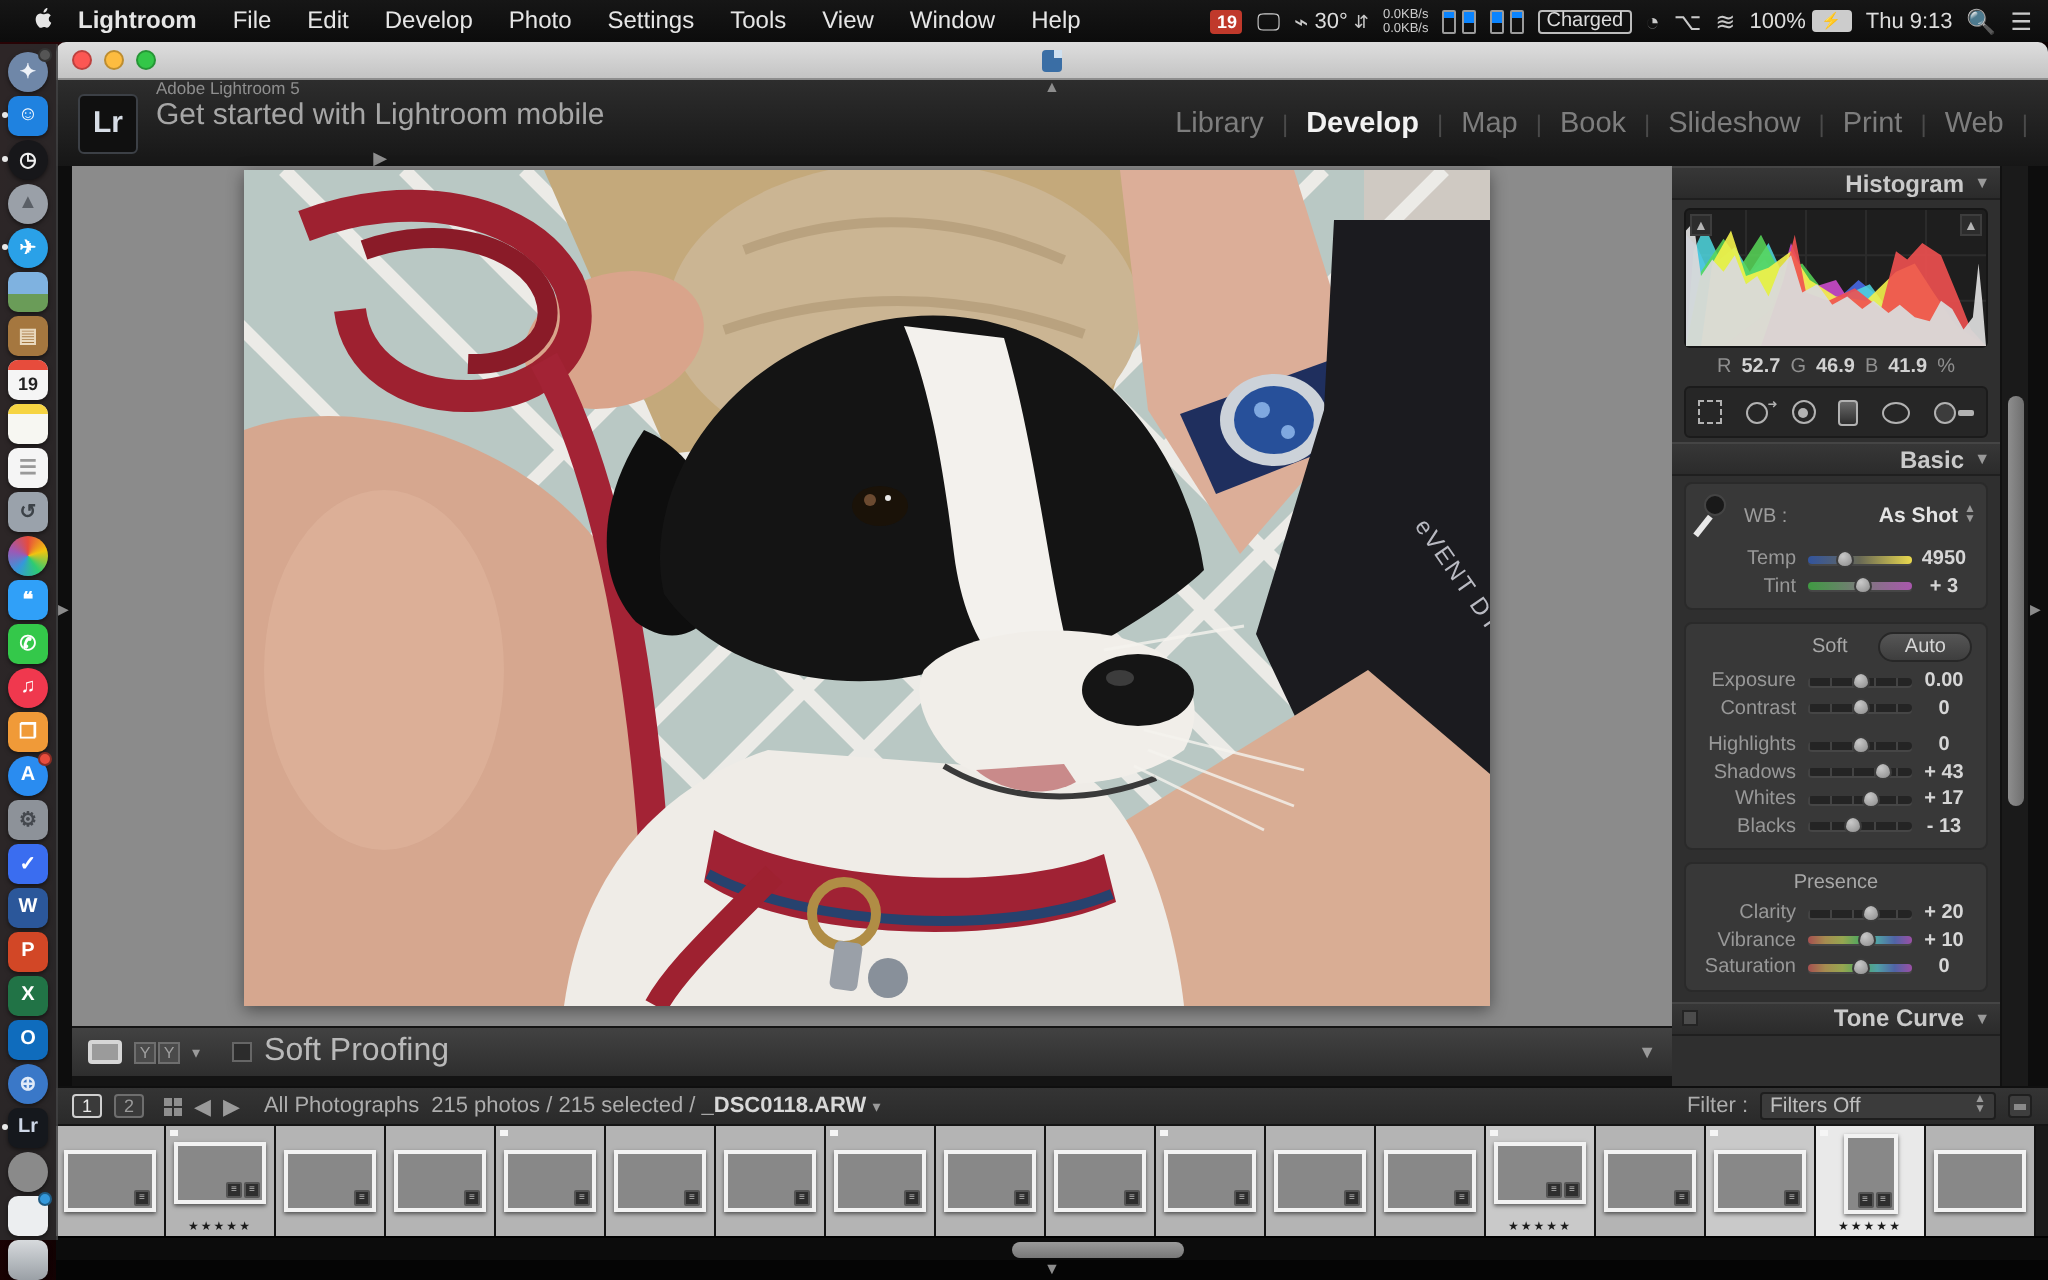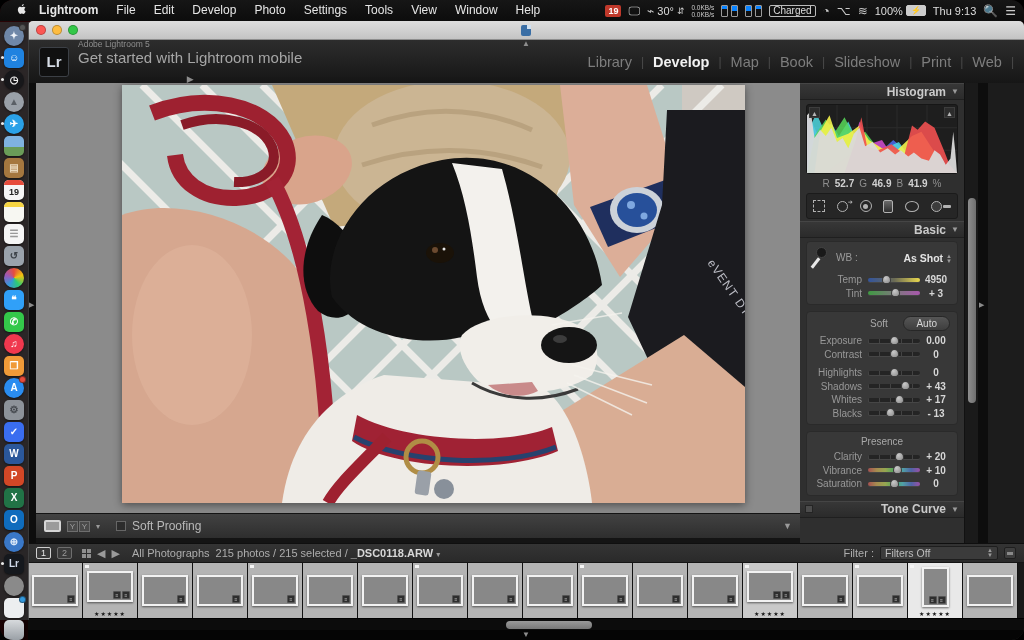--- a/index.html
+++ b/index.html
@@ -1,17 +1,17 @@
 <!DOCTYPE html>
 <html><head>
 <meta charset="utf-8">
 <style>
   html,body{margin:0;padding:0;background:#000;}
   *{box-sizing:border-box;font-family:"Liberation Sans",sans-serif;-webkit-font-smoothing:antialiased;}
-  .screen{position:relative;width:1024px;height:640px;overflow:hidden;background:linear-gradient(120deg,#2a0406,#120203 40%,#0a0102);border-radius:13px;}
+  .screen{position:relative;width:1024px;height:640px;overflow:hidden;background:linear-gradient(120deg,#2a0406,#120203 40%,#0a0102);}
   
   .menubar{position:absolute;left:0;top:0;width:1024px;height:21px;background:linear-gradient(#161616,#0c0c0c);color:#e6e6e6;font-size:12px;display:flex;align-items:center;z-index:40;}
   .mb-left{display:flex;align-items:center;gap:0;padding-left:8px;}
   .mb-item{padding:0 9px;line-height:21px;white-space:nowrap;}
   .apple{width:22px;text-align:center;}
   .apple svg{width:11px;height:13px;display:block;margin:0 auto;}
   .mb-right{margin-left:auto;display:flex;align-items:center;gap:7px;padding-right:8px;color:#ddd;}
   .st{display:flex;align-items:center;gap:3px;font-size:11px;white-space:nowrap;}
   .cal-ico{background:#c0392b;color:#fff;border-radius:2px;font-size:9px;font-weight:bold;padding:1px 3px;}
   .net{font-size:6.5px;line-height:7px;text-align:right;color:#ccc;}
@@ -66,25 +66,25 @@
   .photoarea{flex:1;background:#8b8b8b;position:relative;}
   .photo{position:absolute;left:86px;top:2px;width:623px;height:418px;box-shadow:0 2px 8px rgba(0,0,0,.45);}
   .photo svg{display:block;width:100%;height:100%;}
   
   .toolbar{height:26px;background:linear-gradient(#424242,#2e2e2e);border-top:1px solid #141414;border-bottom:1px solid #141414;display:flex;align-items:center;gap:6px;padding:0 8px;position:relative;}
   .loupe-ico{width:17px;height:12px;border:2px solid #d6d6d6;border-radius:2px;background:#9b9b9b;}
   .yy{display:flex;gap:1px;}
   .yy .ybox{width:11px;height:11px;border:1px solid #6e6e6e;background:#4a4a4a;color:#9f9f9f;font-size:8px;display:flex;align-items:center;justify-content:center;}
   .caret{color:#9a9a9a;font-size:8px;}
   .tb-check{width:10px;height:10px;border:1px solid #666;background:#2c2c2c;margin-left:10px;}
-  .tb-label{color:#b9b9b9;font-size:12px;}
+  .tb-label{color:#b9b9b9;font-size:16px;}
   .tb-caret-r{position:absolute;right:8px;color:#9a9a9a;font-size:9px;}
   .belt{height:4px;background:#141414;}
   
-  .rpanel{width:224px;display:flex;background:#1c1c1c;}
+  .rpanel{width:188px;display:flex;background:#1c1c1c;}
   .rp-inner{width:164px;background:#2f2f2f;display:flex;flex-direction:column;font-size:10px;color:#9c9c9c;overflow:hidden;}
   .phead{height:17px;background:linear-gradient(#373737,#2b2b2b);border-top:1px solid #454545;border-bottom:1px solid #1f1f1f;display:flex;align-items:center;justify-content:flex-end;padding-right:18px;position:relative;color:#cacaca;font-weight:bold;font-size:12px;}
   .phead .tri{position:absolute;right:5px;font-size:8px;color:#9a9a9a;font-weight:normal;}
   .phead .pswitch{position:absolute;left:5px;width:8px;height:8px;background:#4c4c4c;border:1px solid #242424;}
   .histobox{margin:4px 6px 2px;background:#1e1e1e;border:1px solid #161616;border-radius:3px;position:relative;height:70px;}
   .histobox svg{display:block;width:100%;height:100%;}
   .clip{position:absolute;top:2px;width:11px;height:11px;background:#2c2c2c;color:#b5b5b5;font-size:7px;line-height:11px;text-align:center;border:1px solid #3d3d3d;}
   .clip.l{left:2px;} .clip.r{right:2px;}
   .rgbrow{display:flex;justify-content:center;gap:5px;padding:2px 0;color:#8f8f8f;}
   .rgbrow b{color:#d2d2d2;font-weight:bold;}

